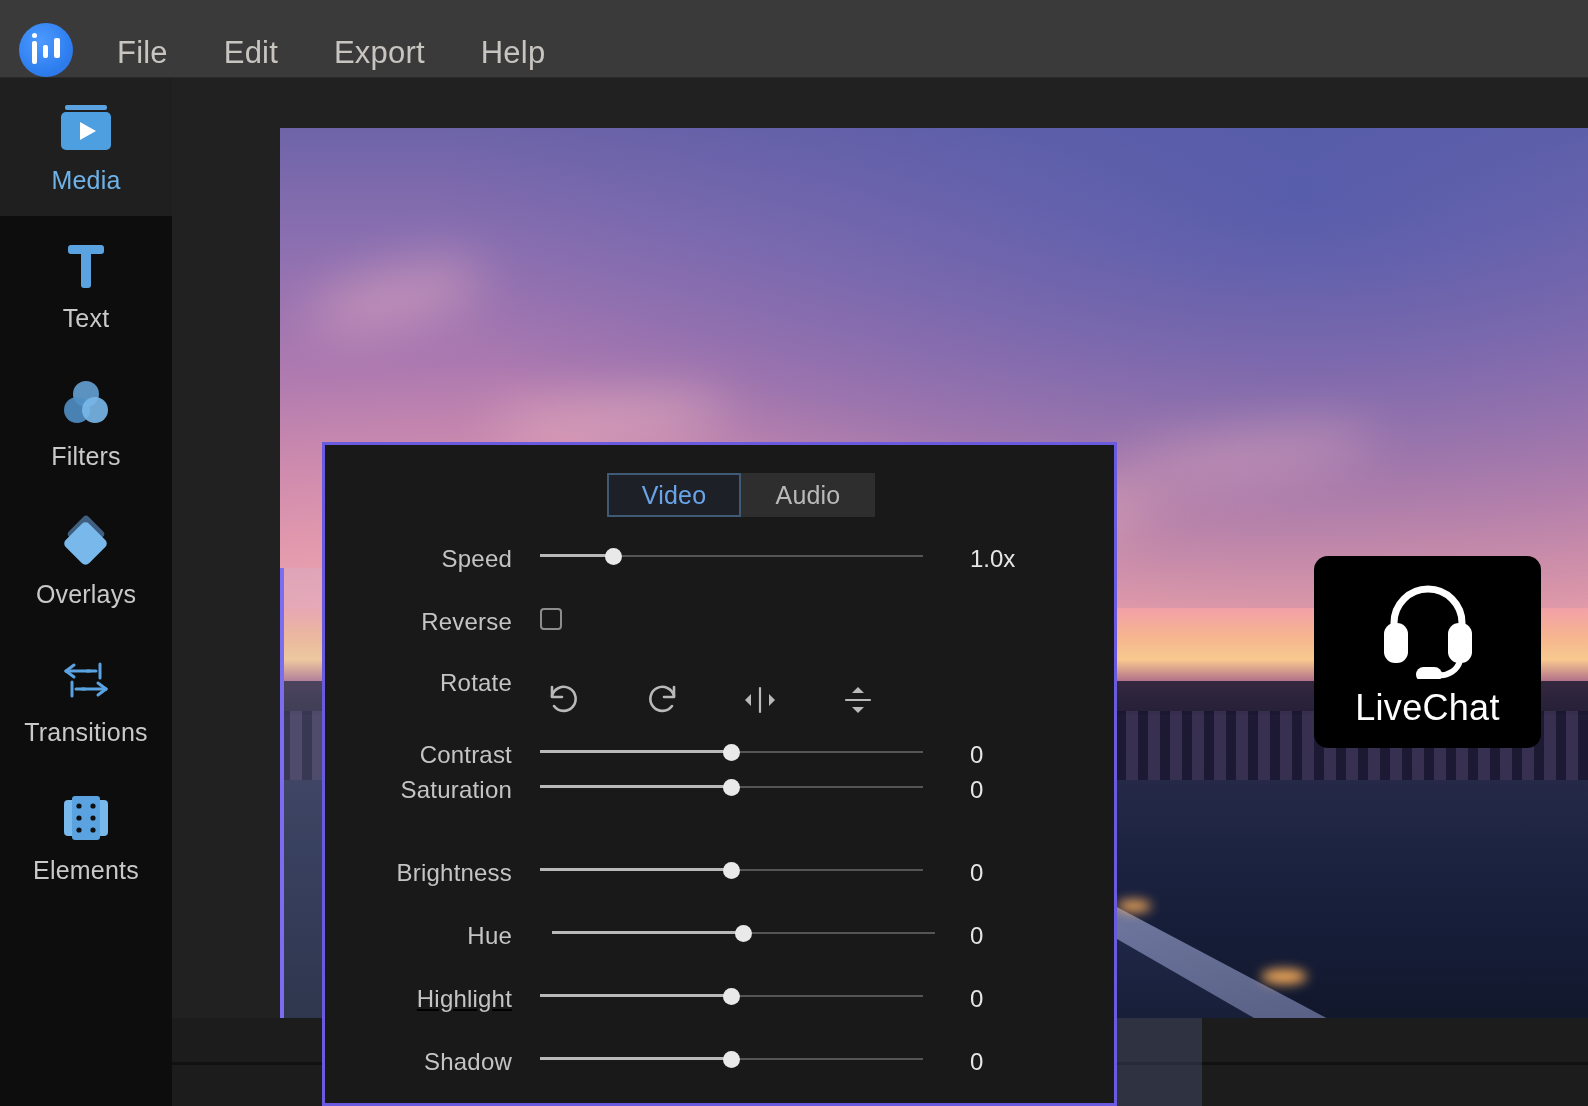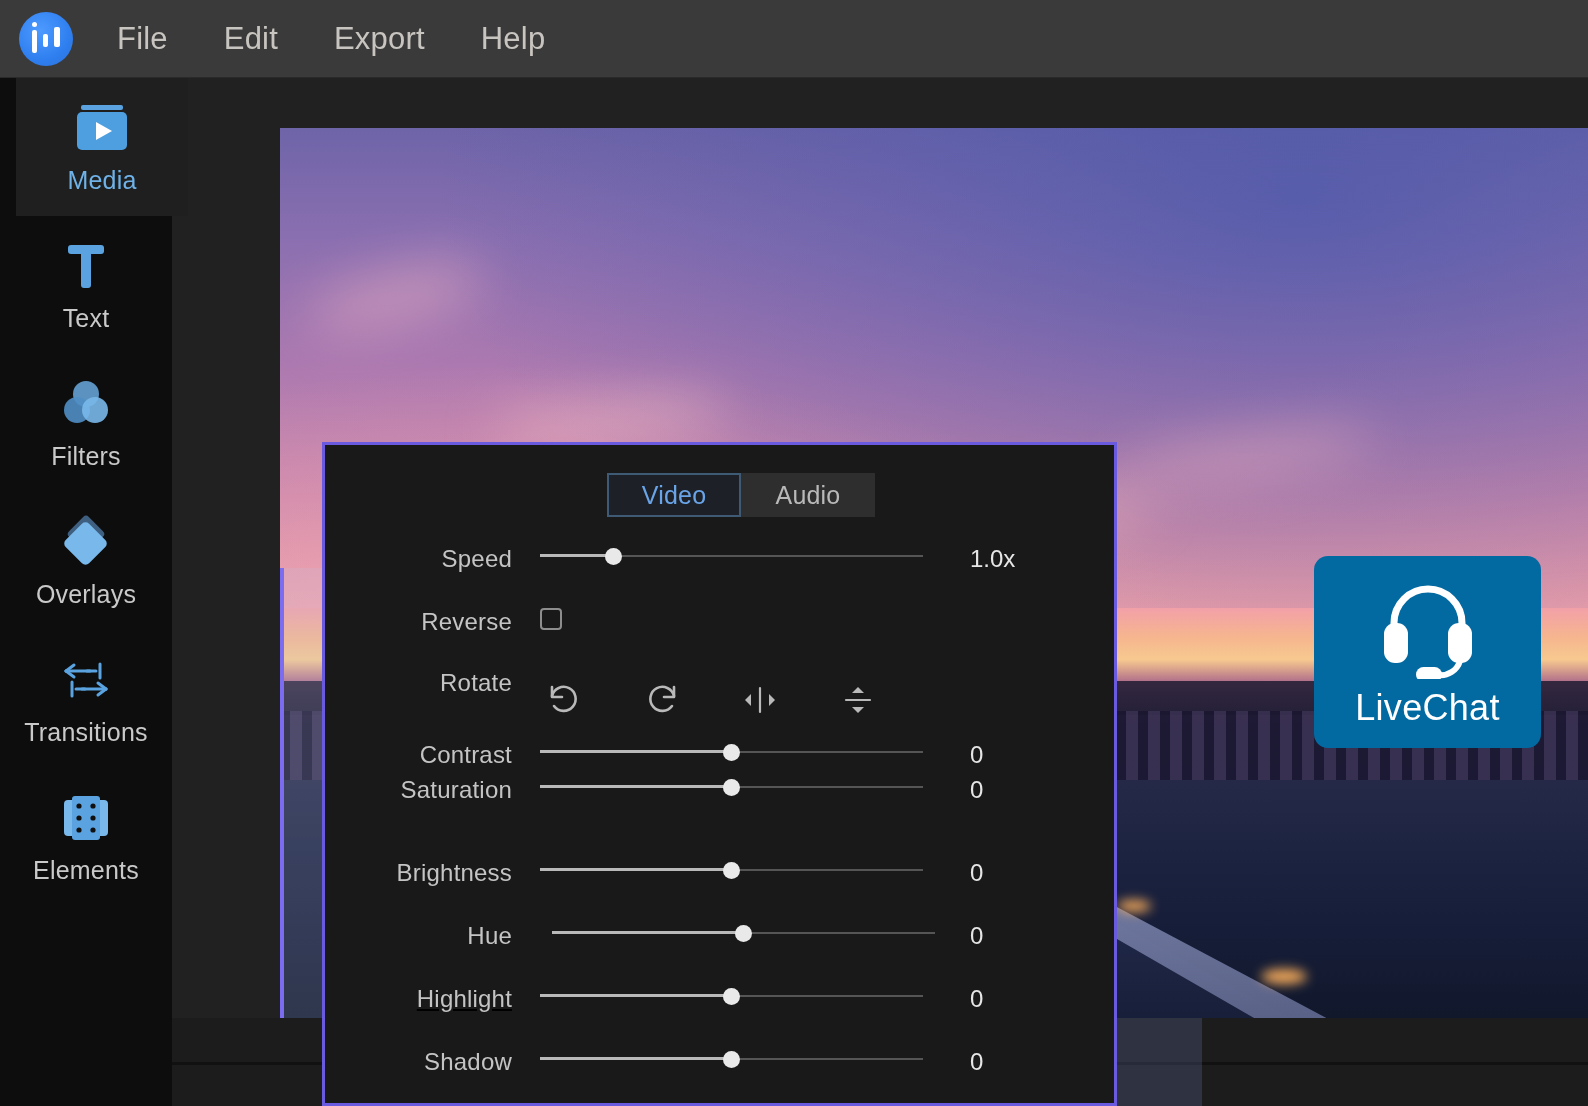--- a/index.html
+++ b/index.html
@@ -11,21 +11,21 @@
     -webkit-font-smoothing: antialiased;
   }
 
   #app { position: relative; width: 1588px; height: 1106px; overflow: hidden; }
 
   
   .menubar {
     position: absolute; left: 0; top: 0;
     width: 1588px; height: 78px;
     background: #3a3a3a;
-    display: flex; align-items: center;
+    display: flex; align-items: flex-end;
     border-bottom: 1px solid #2a2a2a;
     z-index: 30;
   }
   .logo {
     width: 54px; height: 54px; margin-left: 19px; margin-right: 28px;
     border-radius: 50%;
     background: radial-gradient(circle at 40% 35%, #4d9bff 0%, #2f7ff0 60%, #2a6fd8 100%);
     position: relative; flex: none;
   }
   .logo i { position: absolute; background: #ffffff; display: block; }
@@ -44,21 +44,21 @@
     position: absolute; left: 0; top: 78px;
     width: 172px; height: 1028px;
     background: #0d0d0d; z-index: 25;
   }
   .side-item {
     width: 172px; height: 138px;
     display: flex; flex-direction: column;
     align-items: center; justify-content: center;
     gap: 10px; cursor: default;
   }
-  .side-item.active { background: #1f1f1f; margin-left: 16px; }
+  .side-item.active { background: #1f1f1f; }
   .side-label { font-size: 25px; color: #c9c9c9; letter-spacing: .2px; }
   .side-item.active .side-label { color: #6fb2e8; }
   .side-icon { width: 64px; height: 56px; display:flex; align-items:center; justify-content:center; }
 
   
   .stage {
     position: absolute; left: 172px; top: 78px;
     width: 1416px; height: 1028px;
     background: #212121; z-index: 5;
   }
@@ -227,21 +227,21 @@
   .rot-icons { display: flex; align-items: center; }
   .rot-btn {
     width: 48px; height: 44px; margin-right: 50px;
     display:flex; align-items:center; justify-content:center;
   }
 
   
   .livechat {
     position: absolute; left: 1314px; top: 556px;
     width: 227px; height: 192px;
-    background: #0369a1; border-radius: 14px;
+    background: #000000; border-radius: 14px;
     display: flex; flex-direction: column;
     align-items: center; justify-content: center; gap: 4px;
     z-index: 40;
   }
   .livechat .lc-label {
     color: #ffffff; font-size: 36px; letter-spacing: .3px;
   }
 </style>
 </head>
 <body>

